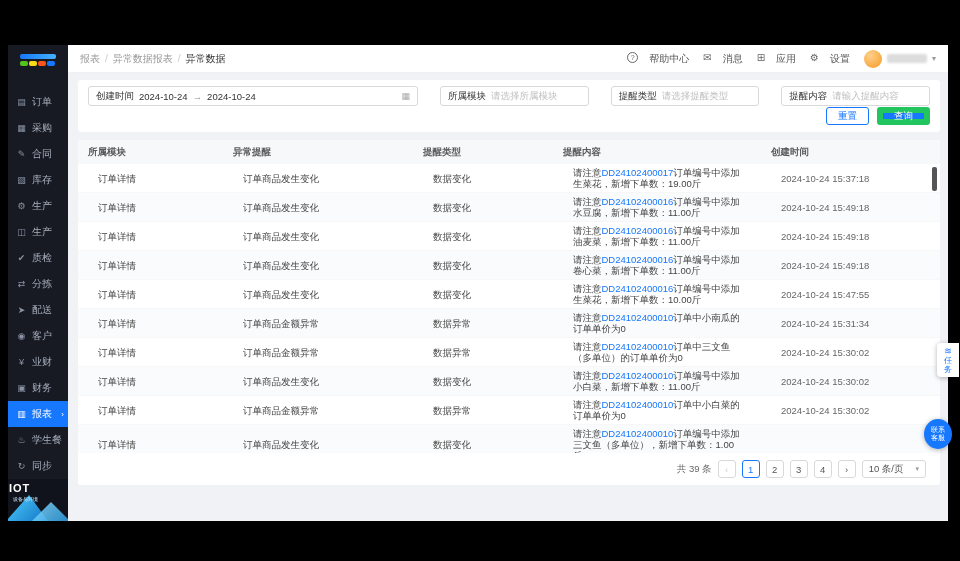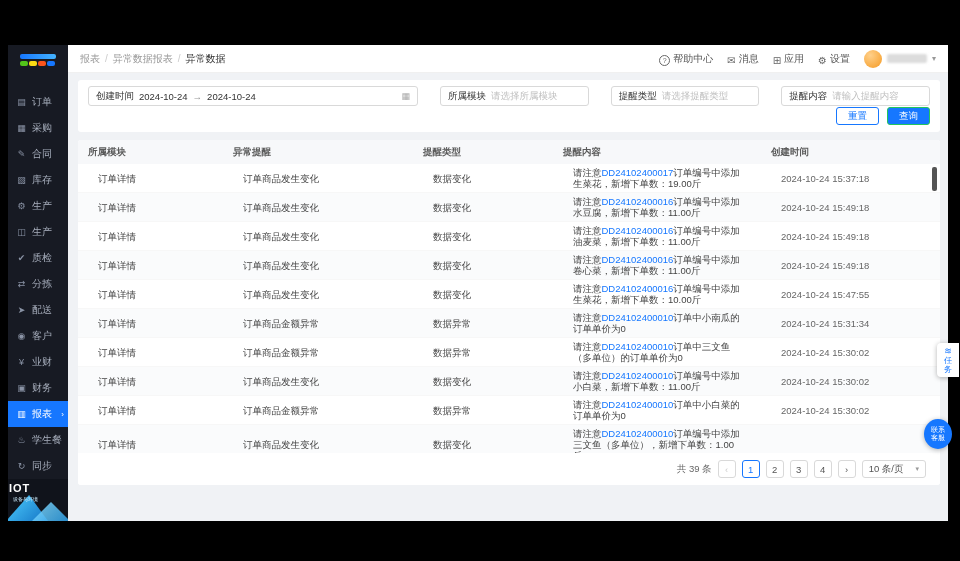--- a/index.html
+++ b/index.html
@@ -27,21 +27,21 @@
   .iot .sh2 { position:absolute; left:24px; bottom:0; width:38px; height:19px; background:linear-gradient(135deg,#8ce0ff,#2b9fe8); clip-path:polygon(0 100%,50% 0,100% 100%); opacity:.85; }
   .iot .t { position:absolute; left:1px; top:3px; color:#fff; font-weight:bold; font-size:11px; letter-spacing:1px; }
   .iot .s { position:absolute; left:5px; top:17px; color:#cfeeff; font-size:5px; }
 
   
   .hdr { position:absolute; left:60px; right:0; top:0; height:28px; background:#fff; display:flex; align-items:center; justify-content:space-between; padding:0 12px; border-bottom:1px solid #f0f0f0; z-index:2; }
   .crumbs { display:flex; align-items:center; gap:5px; font-size:10px; color:#999; }
   .crumbs .cur { color:#333; }
   .crumbs .sep { color:#ccc; }
   .hacts { display:flex; align-items:center; gap:14px; font-size:10px; color:#555; }
-  .hact { display:flex; align-items:flex-end; gap:3px; cursor:pointer; }
+  .hact { display:flex; align-items:flex-start; gap:11px; cursor:pointer; }
   .hact .hic { font-size:10px; color:#666; }
   .hic.circ { width:11px; height:11px; border:1px solid #666; border-radius:50%; font-size:7px; display:inline-flex; align-items:center; justify-content:center; }
   .userbox { display:flex; align-items:center; gap:5px; cursor:pointer; }
   .avatar { width:18px; height:18px; border-radius:50%; background:radial-gradient(circle at 35% 30%,#ffd08a,#f59a23); }
   .nameblur { width:40px; height:9px; background:#dcdcdc; border-radius:2px; filter:blur(1px); }
   .caret { font-size:8px; color:#999; }
 
   
   .main { position:absolute; left:60px; top:28px; right:0; bottom:0; overflow:hidden; }
   .card { background:#fff; border-radius:3px; }
@@ -53,21 +53,21 @@
   .fbox .lbl { color:#333; white-space:nowrap; }
   .fbox .val { color:#333; }
   .fbox .ph  { color:#bfbfbf; white-space:nowrap; }
   .fbox .aro { color:#999; }
   .fbox .cal { color:#aaa; margin-left:auto; font-size:9px; }
   .fb-date { width:330px; }
   .fb-grow { flex:1; }
   .fbtns { position:absolute; right:10px; bottom:7px; display:flex; gap:8px; }
   .btn { height:18px; padding:0 11px; font-size:9.5px; border-radius:3px; display:flex; align-items:center; cursor:pointer; }
   .btn.ghost { border:1px solid #1677ff; color:#1677ff; background:#fff; }
-  .btn.prim  { border:1px solid #22c55e; color:#fff; background:#1677ff; }
+  .btn.prim  { border:6px solid #22c55e; color:#fff; background:#1677ff; }
 
   
   .tcard { position:absolute; left:10px; right:8px; top:67px; height:345px; overflow:hidden; }
   .tgrid { display:grid; grid-template-columns:145px 190px 140px 1fr 165px; padding-right:14px; }
   .thead { height:24px; align-items:center; background:#f7f8fa; font-size:9.5px; color:#5a5a5a; font-weight:bold; }
   .thead .cell { padding:0 10px; }
   .tbody { position:absolute; left:0; right:0; top:24px; bottom:32px; overflow:hidden; }
   .trow { min-height:27px; align-items:center; font-size:9.5px; color:#444; border-bottom:1px solid #f7f7f7; }
   .trow:nth-child(even) { background:#fafbfc; }
   .trow .cell { padding:3px 20px; line-height:11px; }

